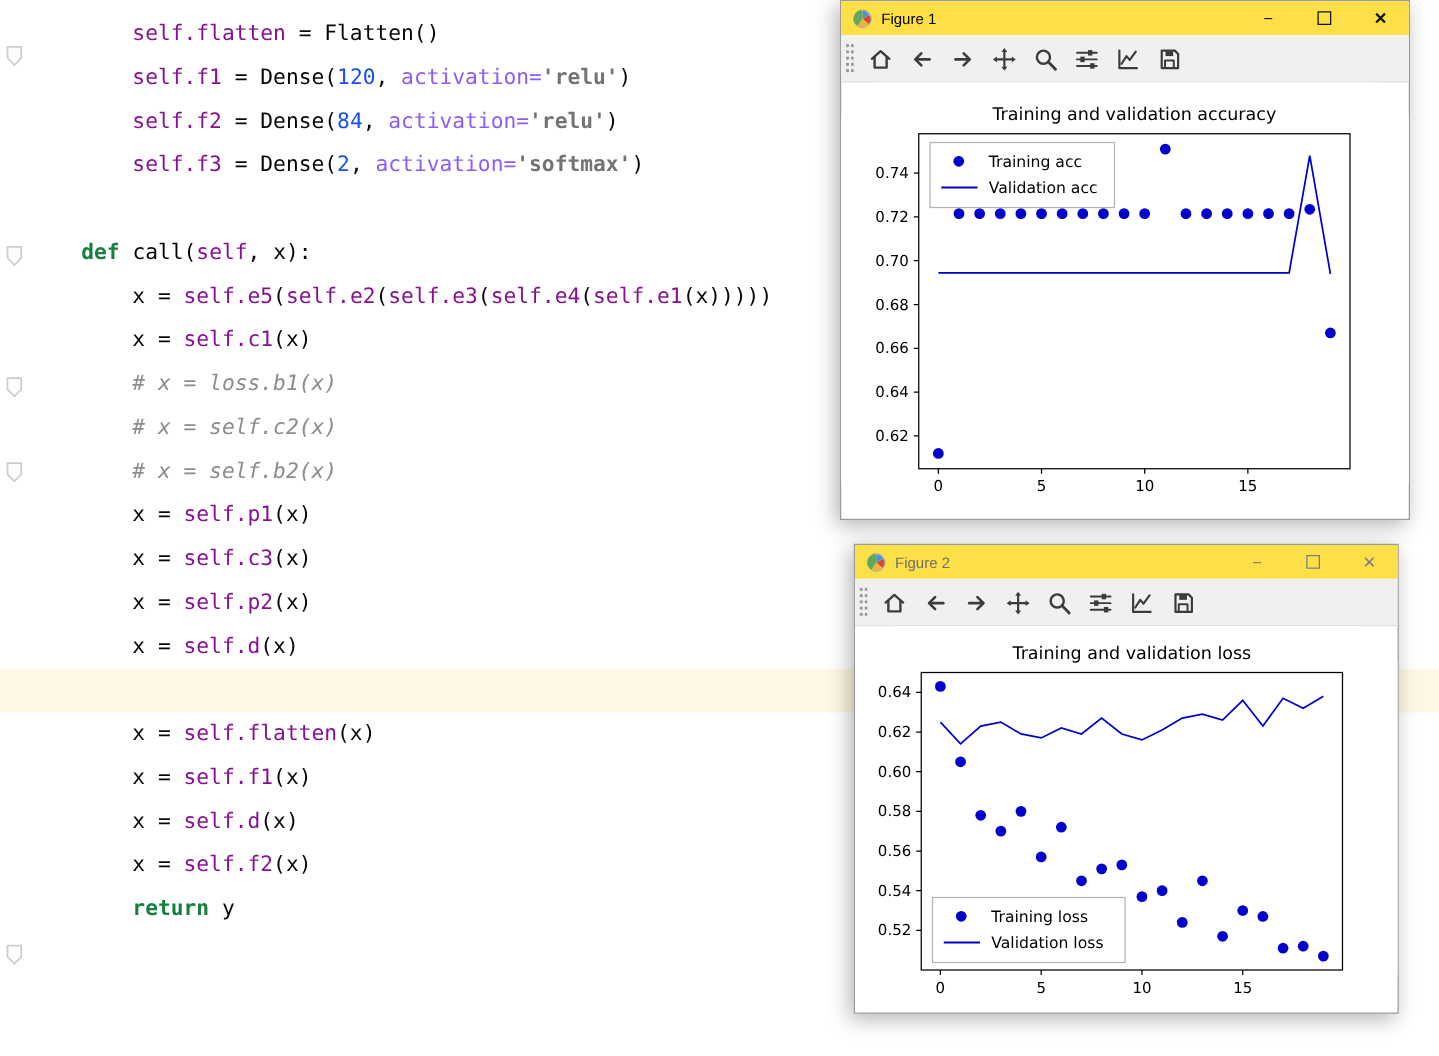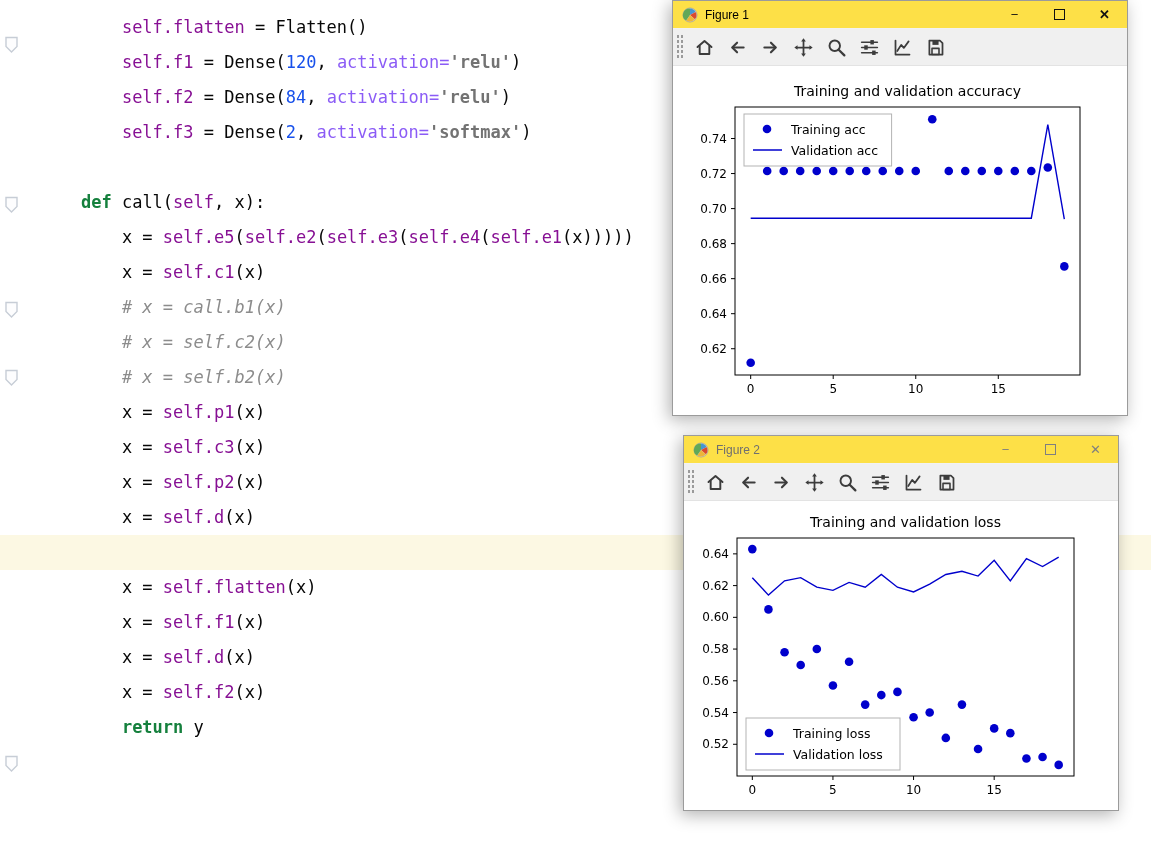--- a/index.html
+++ b/index.html
@@ -1,19 +1,19 @@
 <!DOCTYPE html>
 <html><head>
 <meta charset="utf-8">
 <style>
   html,body{margin:0;padding:0;width:1151px;height:845px;overflow:hidden;background:#ffffff;font-family:"Liberation Sans",sans-serif;}
   
   #editor{position:absolute;left:0;top:0;width:1151px;height:845px;background:#ffffff;}
   #code-lines{position:absolute;left:0;top:10px;right:0;}
-  .code-line{height:35px;line-height:35px;padding-left:40px;white-space:pre;
+  .code-line{height:35px;line-height:35px;padding-left:24px;white-space:pre;
              font-family:"DejaVu Sans Mono",monospace;font-size:17px;color:#070707;}
   .code-line.current{background:#fcf8e3;}
   .tk-pl{color:#070707}
   .tk-kw{color:#15803d;font-weight:bold}
   .tk-at{color:#871094}
   .tk-nm{color:#1750eb}
   .tk-pr{color:#8b5cf6}
   .tk-st{color:#737373;font-weight:bold}
   .tk-cm{color:#8c8c8c;font-style:italic}
   .gutter-marker{position:absolute;left:4px;width:15px;height:18px;}
@@ -44,21 +44,21 @@
 <div id="editor">
   <div id="code-lines">
       <div class="code-line"><span class="tk-pl">        </span><span class="tk-at">self.flatten</span><span class="tk-pl"> = Flatten()</span></div>
       <div class="code-line"><span class="tk-pl">        </span><span class="tk-at">self.f1</span><span class="tk-pl"> = Dense(</span><span class="tk-nm">120</span><span class="tk-pl">, </span><span class="tk-pr">activation=</span><span class="tk-st">'relu'</span><span class="tk-pl">)</span></div>
       <div class="code-line"><span class="tk-pl">        </span><span class="tk-at">self.f2</span><span class="tk-pl"> = Dense(</span><span class="tk-nm">84</span><span class="tk-pl">, </span><span class="tk-pr">activation=</span><span class="tk-st">'relu'</span><span class="tk-pl">)</span></div>
       <div class="code-line"><span class="tk-pl">        </span><span class="tk-at">self.f3</span><span class="tk-pl"> = Dense(</span><span class="tk-nm">2</span><span class="tk-pl">, </span><span class="tk-pr">activation=</span><span class="tk-st">'softmax'</span><span class="tk-pl">)</span></div>
       <div class="code-line">&nbsp;</div>
       <div class="code-line"><span class="tk-pl">    </span><span class="tk-kw">def </span><span class="tk-pl">call(</span><span class="tk-at">self</span><span class="tk-pl">, x):</span></div>
       <div class="code-line"><span class="tk-pl">        x = </span><span class="tk-at">self.e5</span><span class="tk-pl">(</span><span class="tk-at">self.e2</span><span class="tk-pl">(</span><span class="tk-at">self.e3</span><span class="tk-pl">(</span><span class="tk-at">self.e4</span><span class="tk-pl">(</span><span class="tk-at">self.e1</span><span class="tk-pl">(x)))))</span></div>
       <div class="code-line"><span class="tk-pl">        x = </span><span class="tk-at">self.c1</span><span class="tk-pl">(x)</span></div>
-      <div class="code-line"><span class="tk-pl">        </span><span class="tk-cm"># x = call.b1(x)</span></div>
+      <div class="code-line"><span class="tk-pl">        </span><span class="tk-cm"># x = loss.b1(x)</span></div>
       <div class="code-line"><span class="tk-pl">        </span><span class="tk-cm"># x = self.c2(x)</span></div>
       <div class="code-line"><span class="tk-pl">        </span><span class="tk-cm"># x = self.b2(x)</span></div>
       <div class="code-line"><span class="tk-pl">        x = </span><span class="tk-at">self.p1</span><span class="tk-pl">(x)</span></div>
       <div class="code-line"><span class="tk-pl">        x = </span><span class="tk-at">self.c3</span><span class="tk-pl">(x)</span></div>
       <div class="code-line"><span class="tk-pl">        x = </span><span class="tk-at">self.p2</span><span class="tk-pl">(x)</span></div>
       <div class="code-line"><span class="tk-pl">        x = </span><span class="tk-at">self.d</span><span class="tk-pl">(x)</span></div>
       <div class="code-line current">&nbsp;</div>
       <div class="code-line"><span class="tk-pl">        x = </span><span class="tk-at">self.flatten</span><span class="tk-pl">(x)</span></div>
       <div class="code-line"><span class="tk-pl">        x = </span><span class="tk-at">self.f1</span><span class="tk-pl">(x)</span></div>
       <div class="code-line"><span class="tk-pl">        x = </span><span class="tk-at">self.d</span><span class="tk-pl">(x)</span></div>

